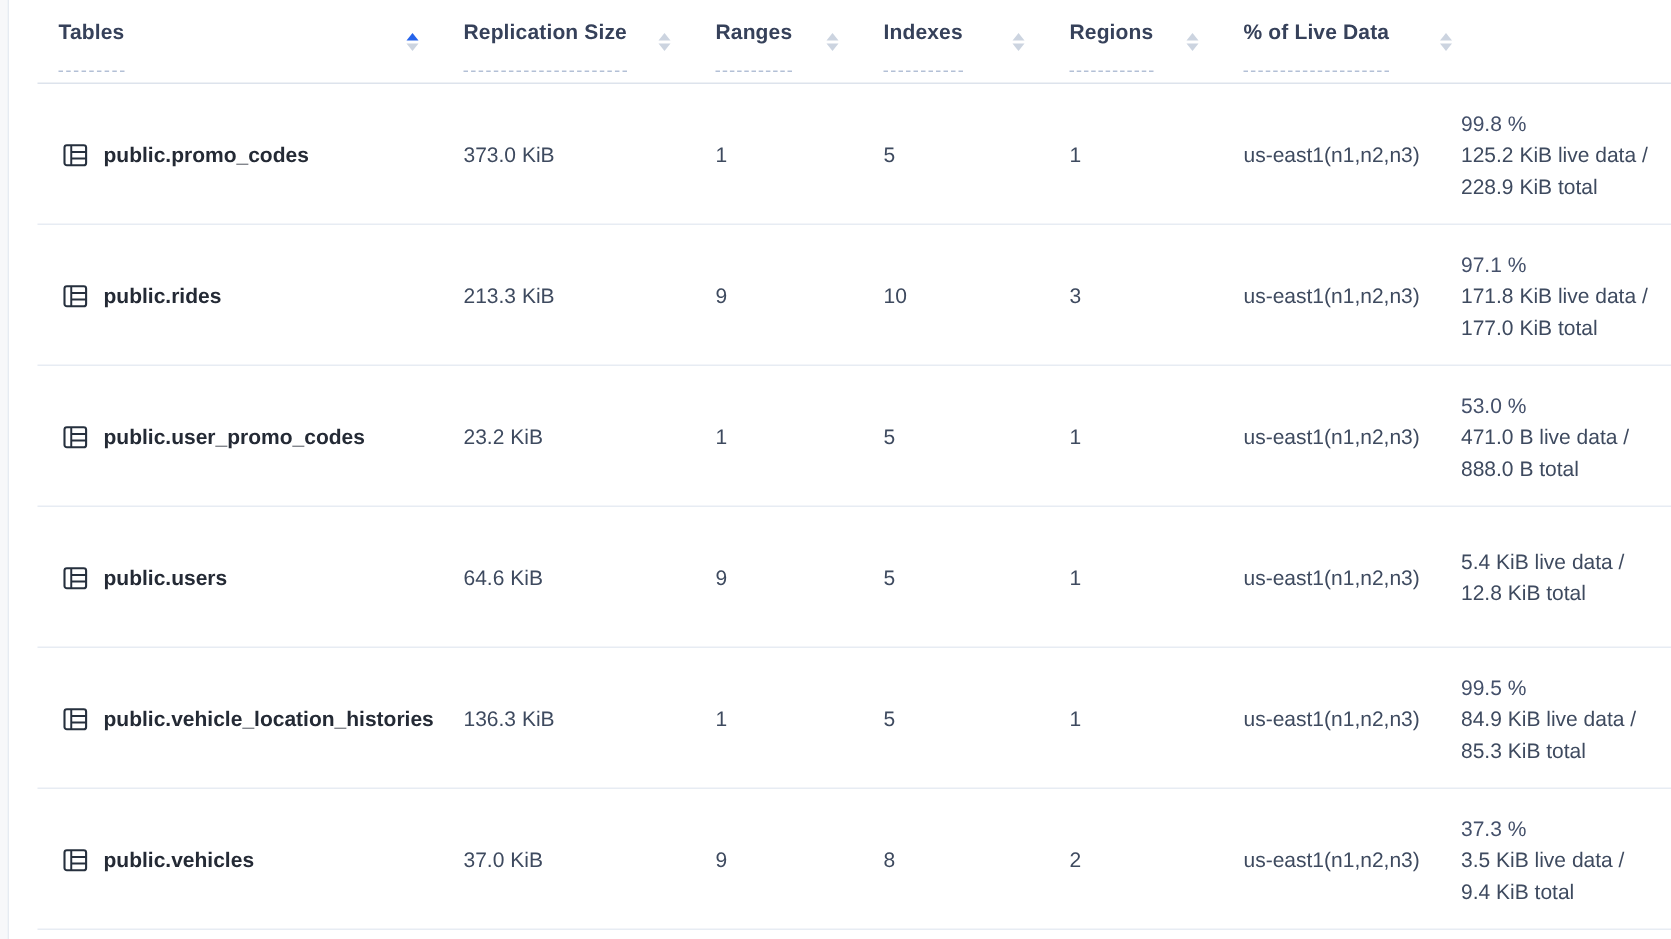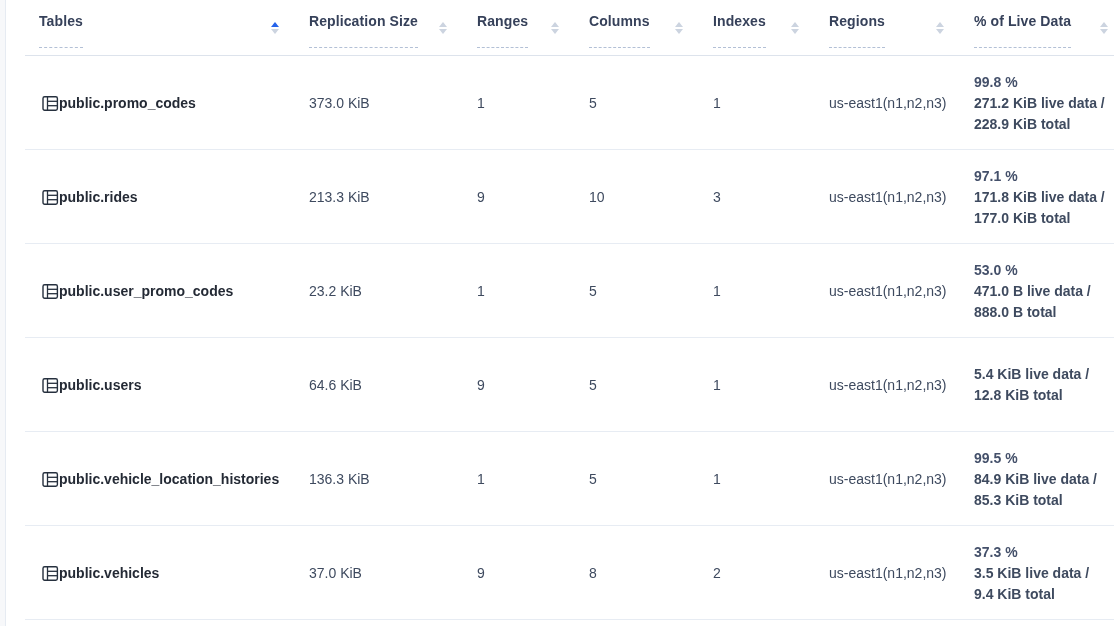--- a/index.html
+++ b/index.html
@@ -55,28 +55,28 @@
   .tri-down{width:0;height:0;border-left:4.5px solid transparent;border-right:4.5px solid transparent;border-top:5.5px solid var(--arrow-inactive);}
   .tri-up.active{border-bottom-color:var(--arrow-active);}
   
   .row{height:94px;align-items:center;}
   .row::after{
     content:"";position:absolute;left:19px;right:0;bottom:0;
     height:1px;background:var(--row-border);
   }
   .cell{white-space:nowrap;color:var(--text-body);}
   .name-cell{
-    display:flex;align-items:center;
+    display:flex;align-items:center;gap:10px;
     padding-left:36px;
   }
   .table-name{
     font-weight:700;color:var(--text-dark);cursor:pointer;
   }
   .table-icon{flex:0 0 auto;display:block;}
-  .live-cell{line-height:21px;padding-right:6px;white-space:nowrap;font-weight:bold;}
+  .live-cell{line-height:21px;padding-right:6px;white-space:nowrap;}
   .live-cell .pct{color:#44506a;}
 </style>
 </head>
 <body>
 
 <div class="table-card">
 
   <div class="grid-row thead">
     <div class="th">
       <span class="th-label">Tables</span>
@@ -93,27 +93,20 @@
       </span>
     </div>
     <div class="th">
       <span class="th-label">Ranges</span>
       <span class="sorter">
         <span class="tri-up"></span>
         <span class="tri-down"></span>
       </span>
     </div>
     <div class="th">
-      <span class="th-label">Columns</span>
-      <span class="sorter">
-        <span class="tri-up"></span>
-        <span class="tri-down"></span>
-      </span>
-    </div>
-    <div class="th">
       <span class="th-label">Indexes</span>
       <span class="sorter">
         <span class="tri-up"></span>
         <span class="tri-down"></span>
       </span>
     </div>
     <div class="th">
       <span class="th-label">Regions</span>
       <span class="sorter">
         <span class="tri-up"></span>
@@ -140,21 +133,21 @@
         </svg>
         <span class="table-name">public.promo_codes</span>
       </div>
       <div class="cell">373.0 KiB</div>
       <div class="cell">1</div>
       <div class="cell">5</div>
       <div class="cell">1</div>
       <div class="cell">us-east1(n1,n2,n3)</div>
       <div class="cell live-cell">
         <div class="pct">99.8 %</div>
-        <div>271.2 KiB live data /</div>
+        <div>125.2 KiB live data /</div>
         <div>228.9 KiB total</div>
       </div>
     </div>
 
     <div class="grid-row row">
       <div class="cell name-cell">
         <svg class="table-icon" width="17" height="17" viewBox="0 0 17 17" fill="none" xmlns="http://www.w3.org/2000/svg">
           <rect x="1" y="1.8" width="14.4" height="13.4" rx="1.6" stroke="#26303e" stroke-width="1.4"></rect>
           <line x1="5.5" y1="1.8" x2="5.5" y2="15.2" stroke="#26303e" stroke-width="1.3"></line>
           <line x1="5.5" y1="6.3" x2="15.4" y2="6.3" stroke="#26303e" stroke-width="1.3"></line>

